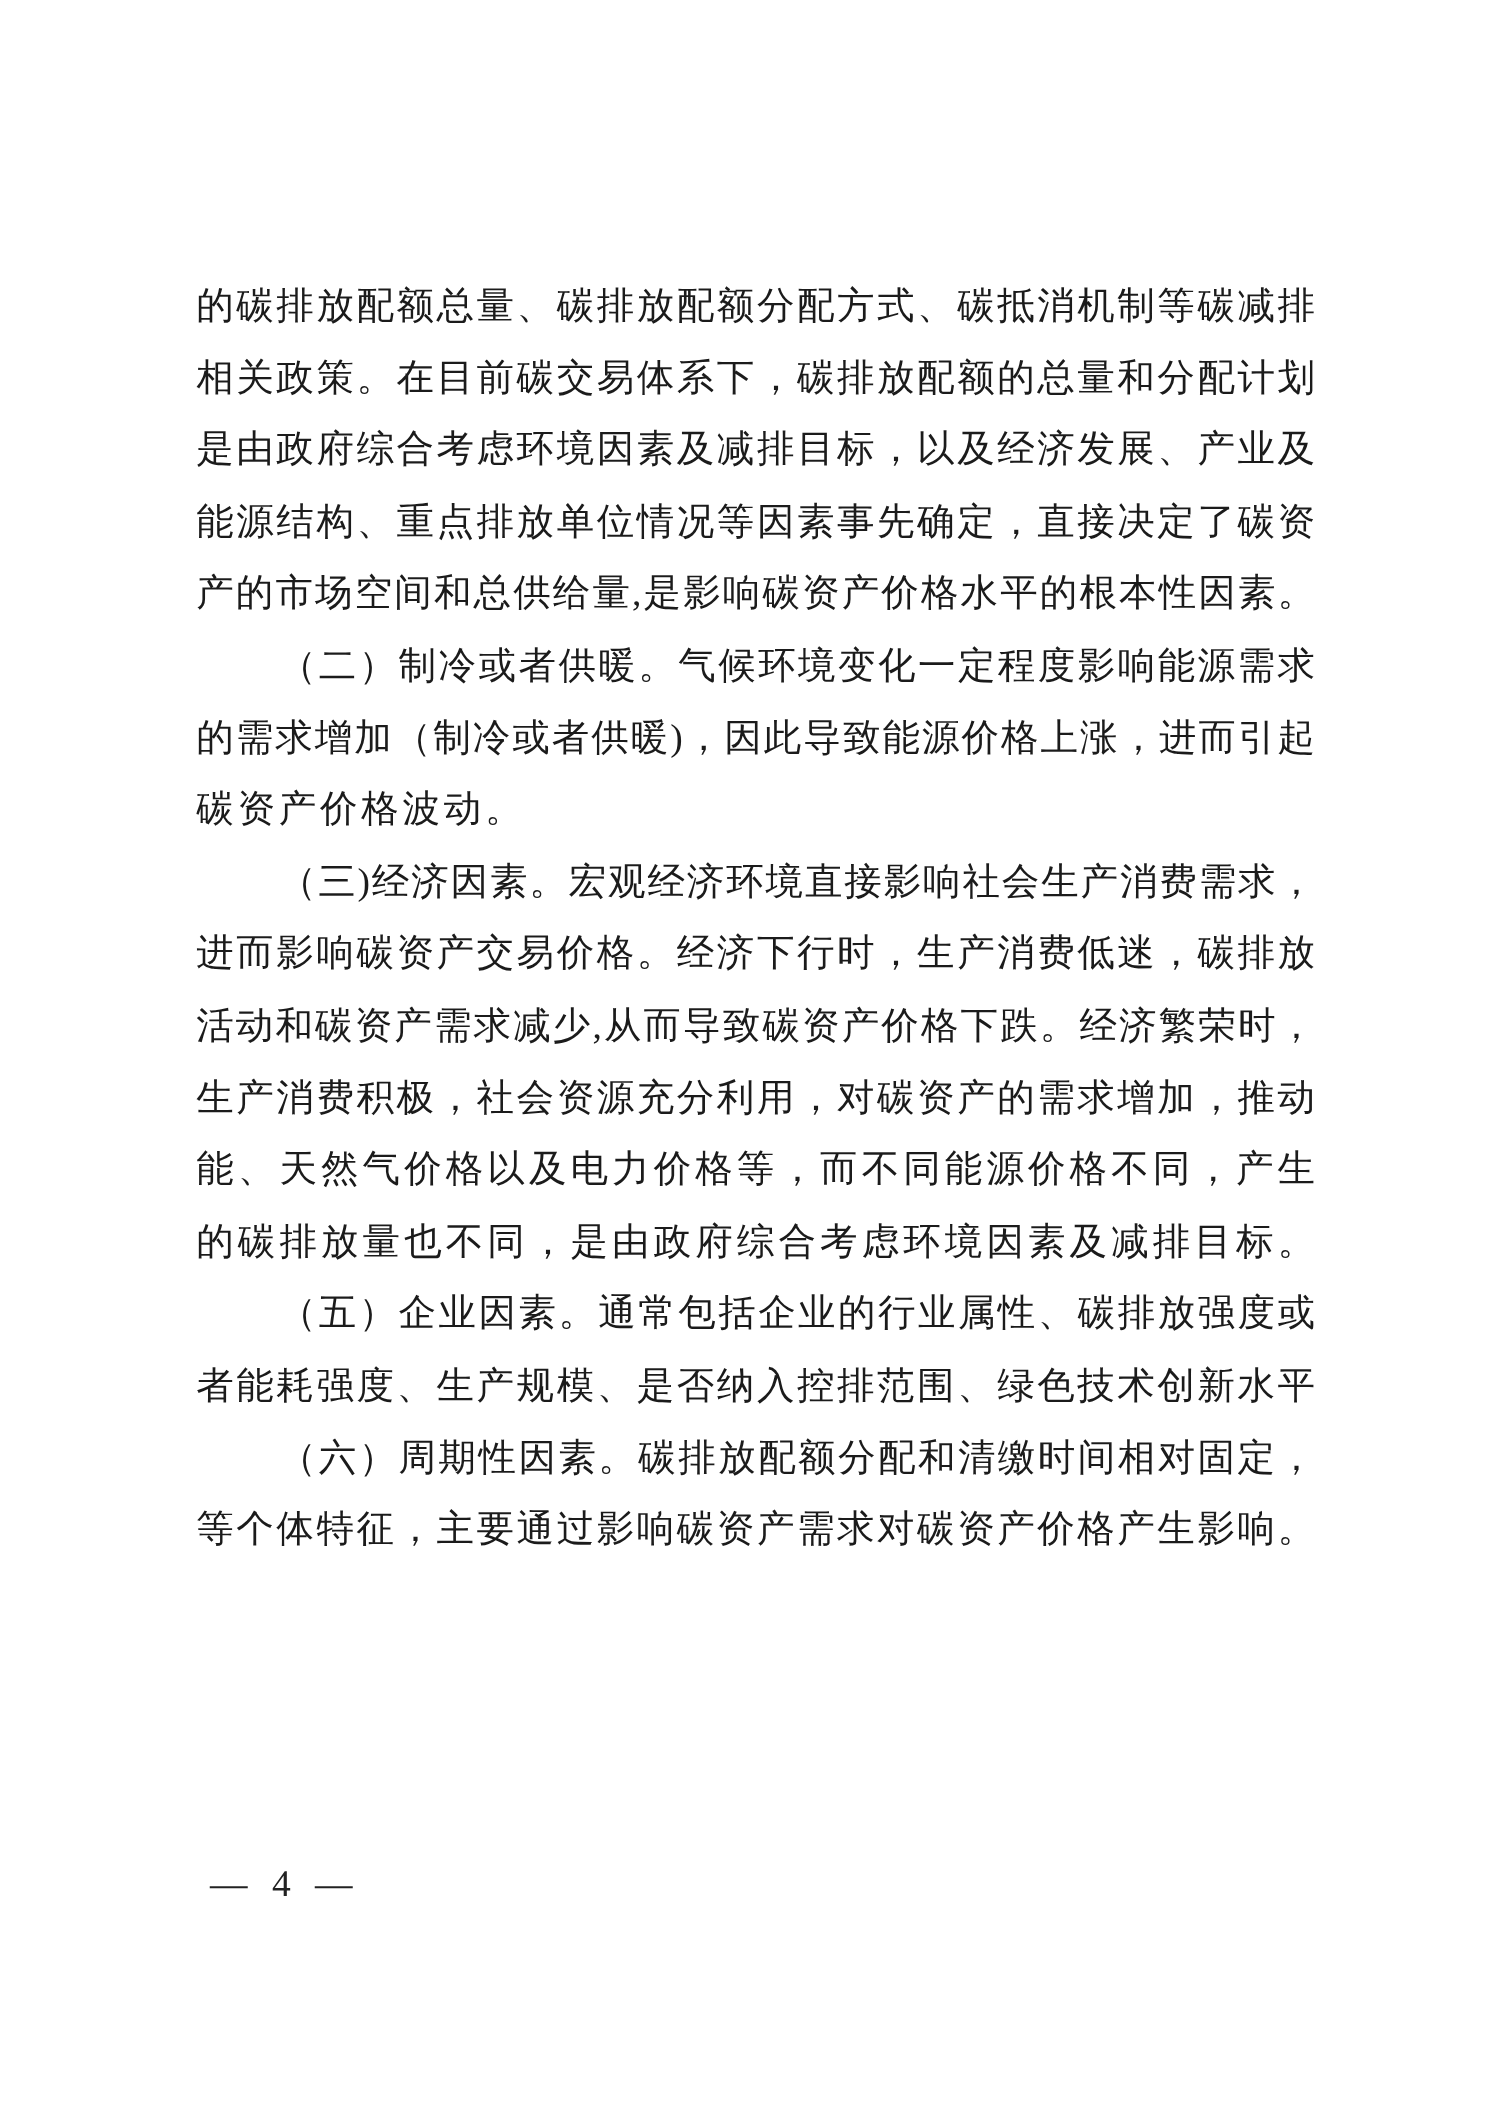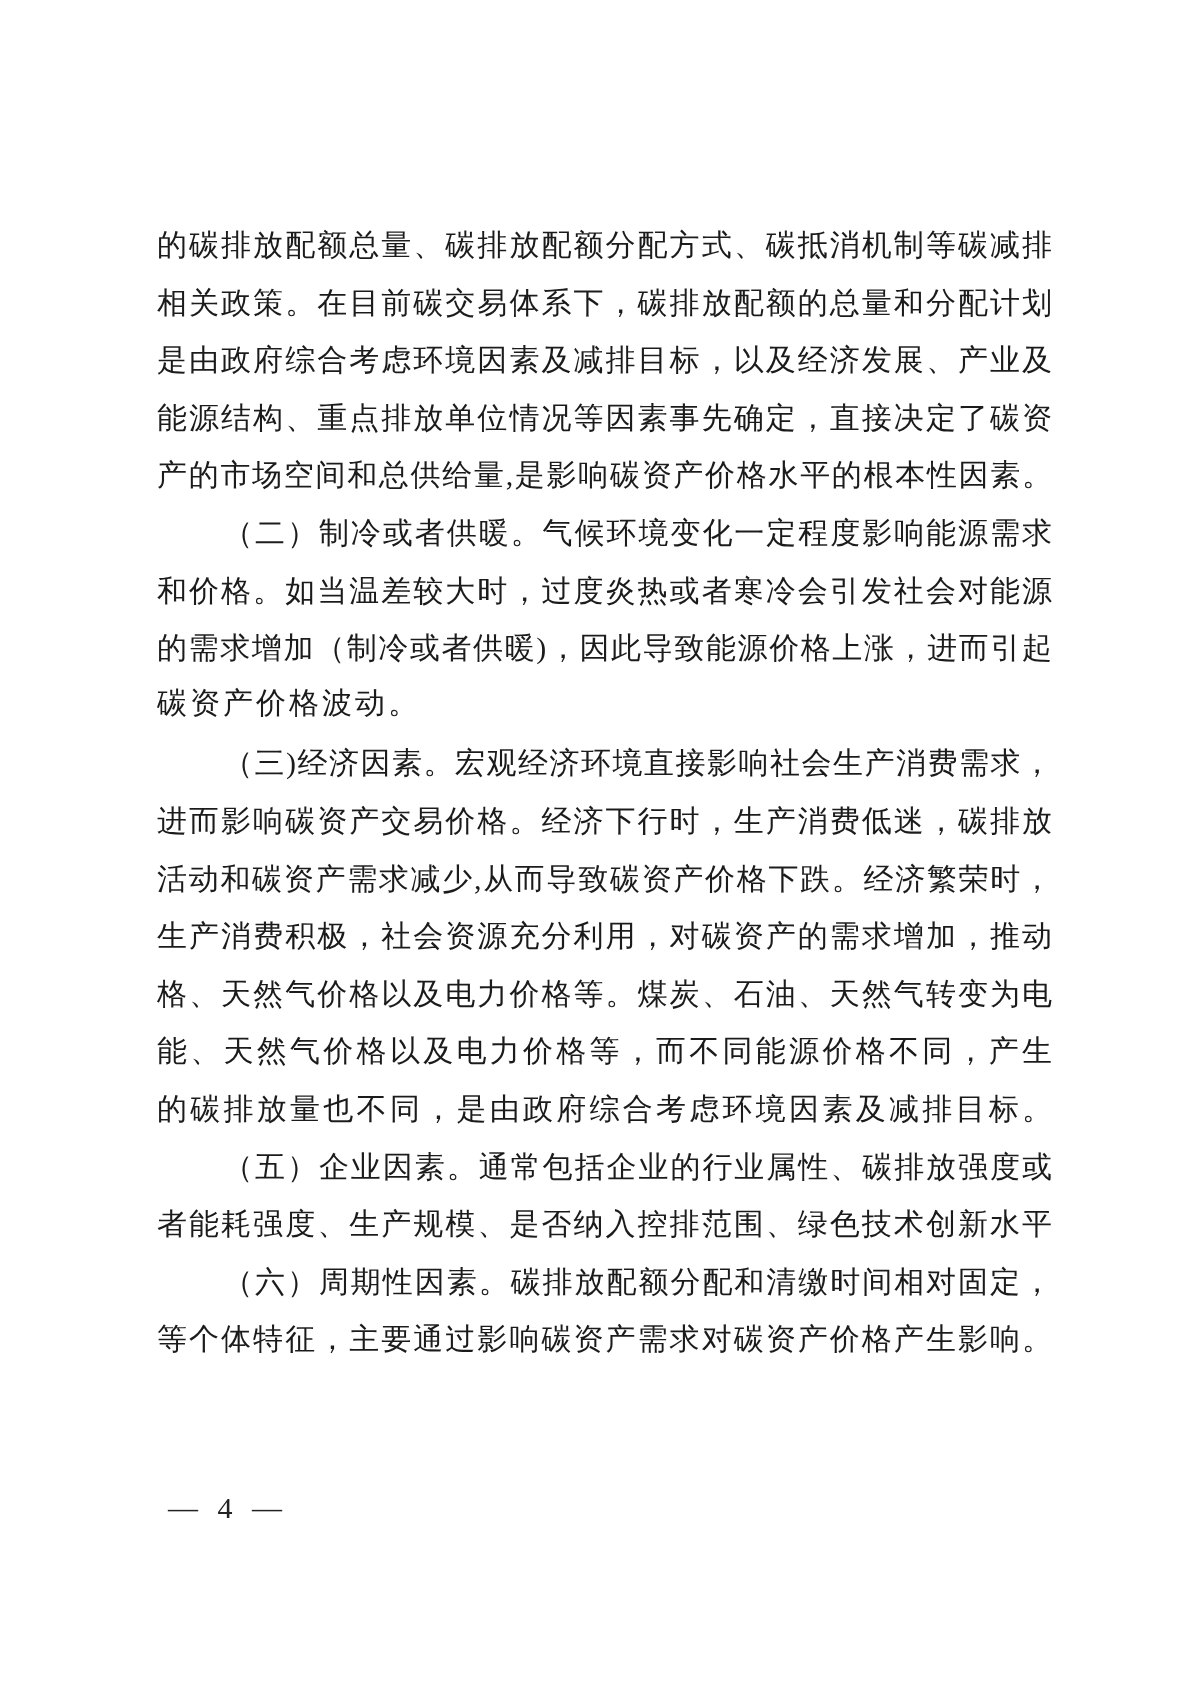--- a/index.html
+++ b/index.html
@@ -33,21 +33,20 @@
     overflow: hidden;
     white-space: nowrap;
   }
   .line.indent {
     text-indent: 66px;
   }
   .line.short {
     text-align: left;
     text-align-last: left;
     letter-spacing: 3px;
-    font-family: Liberation Mono, monospace;
   }
   .page-num {
     position: absolute;
     left: 168px;
     top: 1488px;
     font-size: 30px;
     line-height: 40px;
     letter-spacing: 6px;
     color: #222222;
   }
@@ -59,30 +58,28 @@
 
   <div class="text-block">
 
     <div class="line">的碳排放配额总量、碳排放配额分配方式、碳抵消机制等碳减排</div>
     <div class="line">相关政策。在目前碳交易体系下，碳排放配额的总量和分配计划</div>
     <div class="line">是由政府综合考虑环境因素及减排目标，以及经济发展、产业及</div>
     <div class="line">能源结构、重点排放单位情况等因素事先确定，直接决定了碳资</div>
     <div class="line">产的市场空间和总供给量,是影响碳资产价格水平的根本性因素。</div>
 
     <div class="line indent">（二）制冷或者供暖。气候环境变化一定程度影响能源需求</div>
-    <div class="line">和价格。如当温差较大时，过度炎热或者寒冷会引发社会对能源</div>
     <div class="line">的需求增加（制冷或者供暖)，因此导致能源价格上涨，进而引起</div>
     <div class="line short">碳资产价格波动。</div>
 
     <div class="line indent">（三)经济因素。宏观经济环境直接影响社会生产消费需求，</div>
     <div class="line">进而影响碳资产交易价格。经济下行时，生产消费低迷，碳排放</div>
     <div class="line">活动和碳资产需求减少,从而导致碳资产价格下跌。经济繁荣时，</div>
     <div class="line">生产消费积极，社会资源充分利用，对碳资产的需求增加，推动</div>
 
-    <div class="line">格、天然气价格以及电力价格等。煤炭、石油、天然气转变为电</div>
     <div class="line">能、天然气价格以及电力价格等，而不同能源价格不同，产生</div>
     <div class="line">的碳排放量也不同，是由政府综合考虑环境因素及减排目标。</div>
 
     <div class="line indent">（五）企业因素。通常包括企业的行业属性、碳排放强度或</div>
     <div class="line">者能耗强度、生产规模、是否纳入控排范围、绿色技术创新水平</div>
     <div class="line indent">（六）周期性因素。碳排放配额分配和清缴时间相对固定，</div>
 
     <div class="line">等个体特征，主要通过影响碳资产需求对碳资产价格产生影响。</div>
 
   </div>

